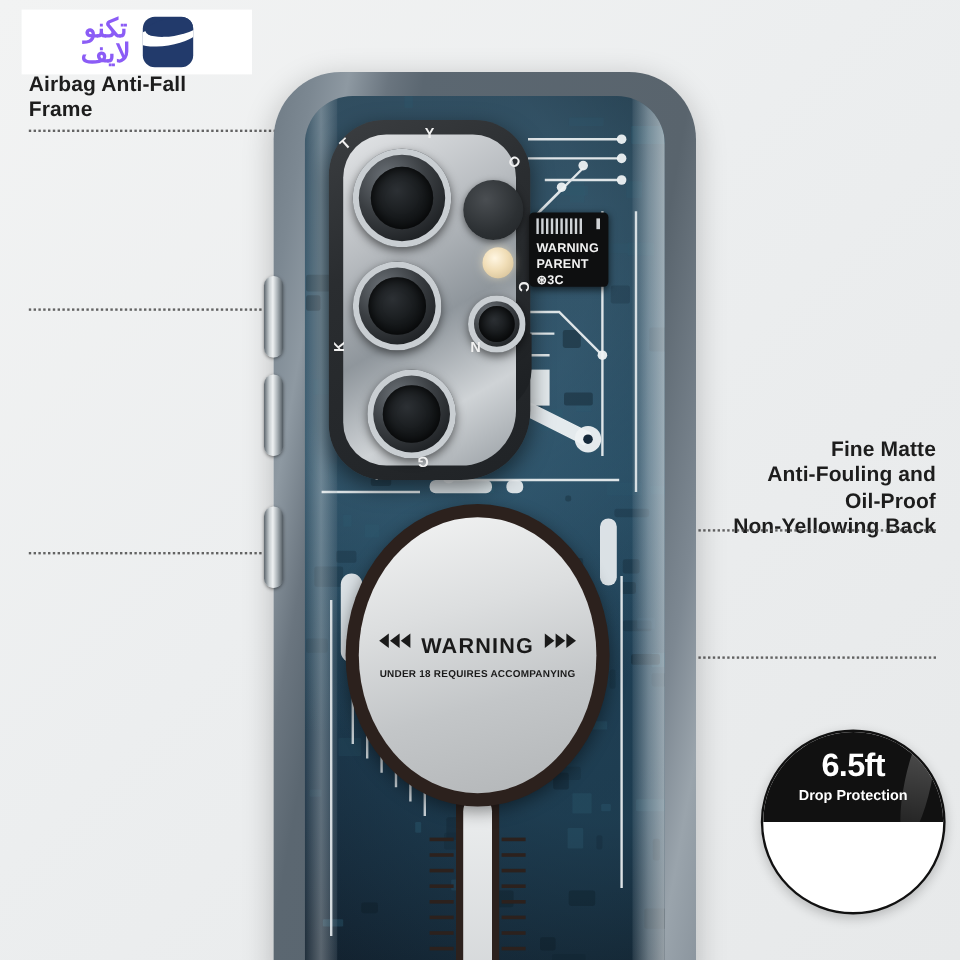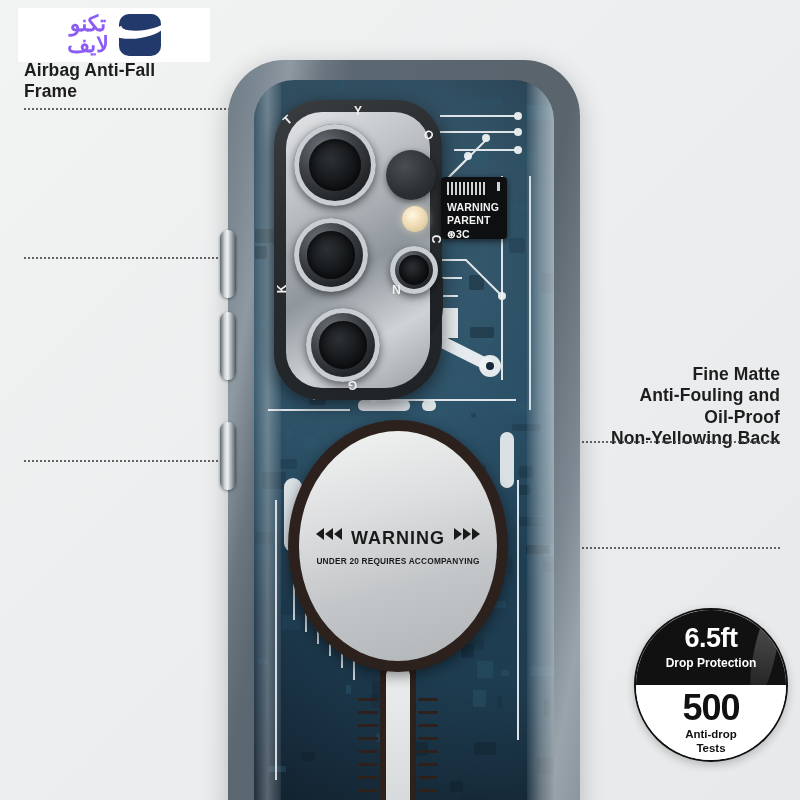--- a/index.html
+++ b/index.html
@@ -520,33 +520,28 @@
               <u></u>
             </span>
           <span>WARNING</span>
           <span class="arrs r">
               <u></u>
               <u></u>
               <u></u>
             </span>
         </div>
         <div class="w-sub">
-          <div>UNDER 20 REQUIRES ACCOMPANYING</div>
+          <div>UNDER 18 REQUIRES ACCOMPANYING</div>
         </div>
       </div>
     </div>
 
   </div>
 
   <div class="badge">
     <div class="top">
       <div class="b-num">6.5ft</div>
       <div class="b-lbl">Drop Protection</div>
     </div>
-    <div class="bot">
-      <div class="b-num2">500</div>
-      <div class="b-lbl2" style="white-space:pre-line;">Anti-drop
-Tests</div>
-    </div>
     <div class="gloss"></div>
   </div>
 
 </div>
 
 </body></html>

